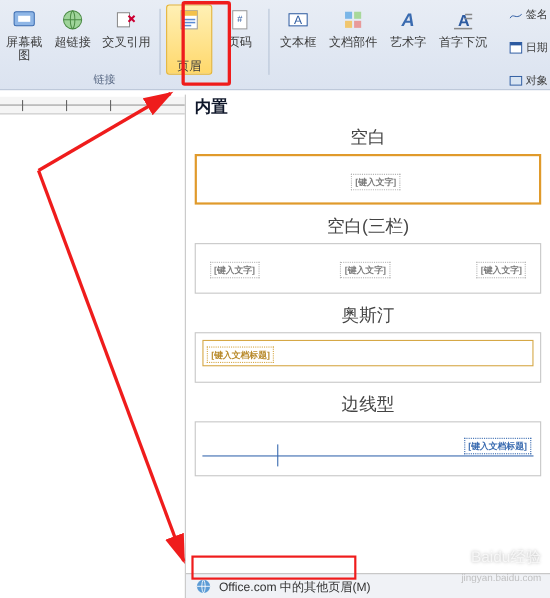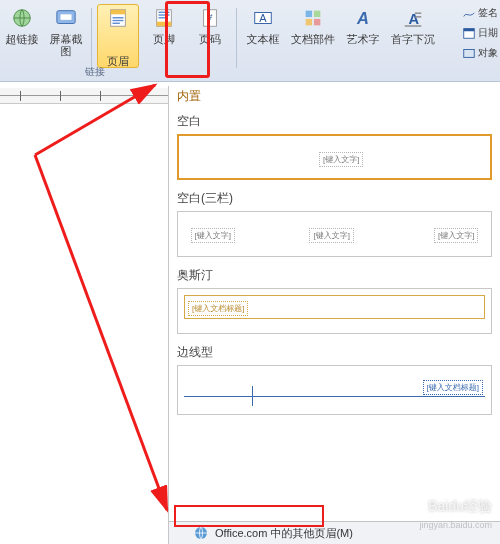--- a/index.html
+++ b/index.html
@@ -15,78 +15,75 @@
   .grp-label { position:absolute; left:85px; bottom:2px; font-size:10px; color:#5a6a85; }
 
   .hl-box { position:absolute; left:165px; top:1px; width:45px; height:77px; border:3px solid #ef1c1c; border-radius:3px; z-index:5; pointer-events:none; }
   .rbtn.active { background:linear-gradient(#fff0b5,#ffd86b); border-color:#e7b431;justify-content:space-between; }
 
   .ruler { height:16px; background:#f5f5f5; border-bottom:1px solid #c9c9c9; position:relative; margin-top:6px; width:170px; }
   .ruler::before { content:""; position:absolute; left:0; right:0; top:7px; height:1px; background:#999; }
   .ruler .tick { position:absolute; top:3px; width:1px; height:10px; background:#666; }
 
   .gallery { position:absolute; left:168px; top:86px; right:0; bottom:0; background:#fff; border-left:1px solid #c6c6c6; overflow:hidden; }
-  .gal-head { font-size:12px; font-weight:normal; padding:2px 8px 4px; color:#a16207; }
-  .sect-lbl { font-size:12px; color:#444; padding:4px 8px 2px; }
-  .thumb { margin:2px 8px 6px; border:1px solid #c7c7c7; background:#fff; position:relative; cursor:pointer; }
+  .gal-head { font-size:15px; font-weight:bold; padding:2px 8px 4px; color:#0f172a; }
+  .sect-lbl { font-size:16px; color:#444; padding:4px 8px 2px;text-align:center; }
+  .thumb { margin:2px 8px 6px; border:1px solid #c7c7c7; background:#fff; position:relative; cursor:pointer;font-weight:bold; }
   .thumb.sel { border:2px solid #e09a2b; }
   .thumb .ph { position:absolute; font-size:8px; color:#7a7a7a; border:1px dotted #b5b5b5; padding:1px 3px; background:rgba(255,255,255,0.8);}
   .gal-foot { position:absolute; left:0; right:0; bottom:0; background:#f0f2f6; border-top:1px solid #c4c4c4; }
-  .menuitem { display:flex; align-items:center; height:22px; padding:0 24px; cursor:pointer; }
+  .menuitem { display:flex; align-items:center; height:22px; padding:0 8px; cursor:pointer; }
   .menuitem .mic { width:16px; height:16px; margin-right:6px; }
   .menuitem.sel { background:#fde7a3; }
   .hl-box2 { position:absolute; left:174px; bottom:17px; width:150px; height:22px; border:2px solid #ef1c1c; pointer-events:none; z-index:6;}
 
   svg.arrow { position:absolute; top:0; left:0; pointer-events:none; z-index:4; }
 
   .watermark { position:absolute; right:8px; bottom:28px; font-size:14px; color:rgba(255,255,255,0.7); text-shadow:0 0 3px rgba(0,0,0,0.3); pointer-events:none; z-index:8;}
   .wm2 { position:absolute; right:8px; bottom:14px; font-size:9px; color:rgba(180,180,180,0.8); pointer-events:none; z-index:8;}
 
-  .right-strip { position:absolute; right:0; top:4px; width:38px; display:flex; flex-direction:column; gap:2px; }
+  .right-strip { position:absolute; right:0; top:4px; width:38px; display:flex; flex-direction:column; gap:12px; }
   .right-strip div { display:flex; align-items:center; font-size:10px; color:#3b3b3b; height:18px;}
   .right-strip .ric { width:14px; height:14px; margin-right:2px; }
 </style>
 </head>
 <body>
 
 <div class="ribbon">
   <div class="rbtn small">
     <svg class="ic" viewBox="0 0 24 24">
+        <rect x="2" y="4" width="20" height="14" rx="2" fill="#8fb6e6" stroke="#3a6bb0"></rect>
+        <rect x="6" y="8" width="12" height="6" fill="#fff"></rect>
+      </svg>
+    <span class="lbl">屏幕截图</span>
+  </div>
+  <div class="rbtn small">
+    <svg class="ic" viewBox="0 0 24 24">
         <circle cx="12" cy="12" r="9" fill="#9fd49a" stroke="#4a8a44"></circle>
         <path d="M3 12h18M12 3c3 3 3 15 0 18M12 3c-3 3-3 15 0 18" stroke="#4a8a44" fill="none"></path>
       </svg>
     <span class="lbl">超链接</span>
   </div>
-  <div class="rbtn small">
-    <svg class="ic" viewBox="0 0 24 24">
-        <rect x="2" y="4" width="20" height="14" rx="2" fill="#8fb6e6" stroke="#3a6bb0"></rect>
-        <rect x="6" y="8" width="12" height="6" fill="#fff"></rect>
-      </svg>
-    <span class="lbl">屏幕截图</span>
+  <div class="rbtn wide">
+    <svg class="ic" viewBox="0 0 24 24">
+        <rect x="3" y="5" width="12" height="14" fill="#fff" stroke="#888"></rect>
+        <path d="M14 8l6 6M20 8l-6 6" stroke="#c03" stroke-width="2"></path>
+      </svg>
+    <span class="lbl">交叉引用</span>
   </div>
   <div class="vsep"></div>
   <div class="rbtn active">
     <svg class="ic" viewBox="0 0 24 24">
         <rect x="4" y="3" width="16" height="18" fill="#fff" stroke="#999"></rect>
         <rect x="4" y="3" width="16" height="5" fill="#f3c14b"></rect>
         <rect x="6" y="11" width="12" height="1.5" fill="#5b8bd4"></rect>
         <rect x="6" y="14" width="12" height="1.5" fill="#5b8bd4"></rect>
         <rect x="6" y="17" width="8" height="1.5" fill="#5b8bd4"></rect>
       </svg>
     <span class="lbl">页眉</span>
-  </div>
-  <div class="rbtn">
-    <svg class="ic" viewBox="0 0 24 24">
-        <rect x="4" y="3" width="16" height="18" fill="#fff" stroke="#999"></rect>
-        <rect x="4" y="16" width="16" height="5" fill="#f3c14b"></rect>
-        <rect x="6" y="5" width="12" height="1.5" fill="#5b8bd4"></rect>
-        <rect x="6" y="8" width="12" height="1.5" fill="#5b8bd4"></rect>
-        <rect x="6" y="11" width="8" height="1.5" fill="#5b8bd4"></rect>
-      </svg>
-    <span class="lbl">页脚</span>
   </div>
   <div class="rbtn">
     <svg class="ic" viewBox="0 0 24 24">
         <rect x="5" y="3" width="14" height="18" fill="#fff" stroke="#999"></rect>
         <text x="12" y="14" font-size="9" text-anchor="middle" fill="#2c5aa0">#</text>
       </svg>
     <span class="lbl">页码</span>
   </div>
   <div class="vsep"></div>
   <div class="rbtn">

